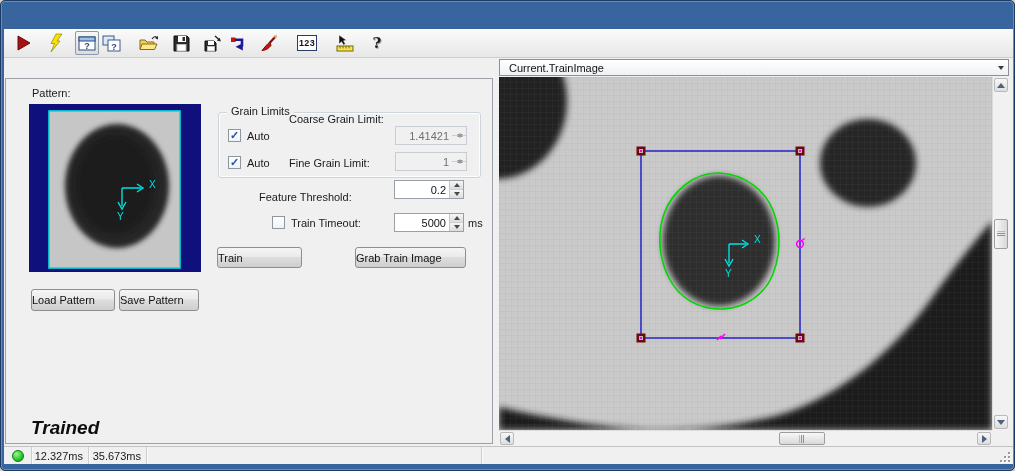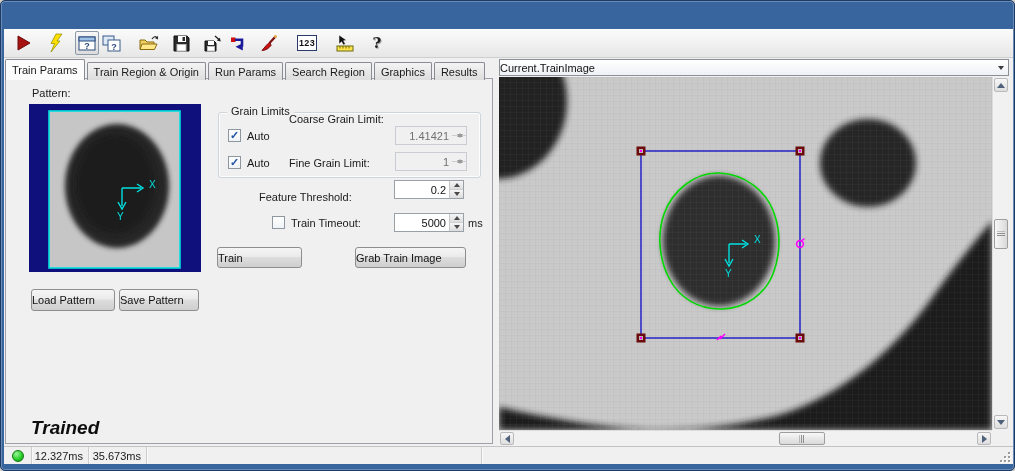--- a/index.html
+++ b/index.html
@@ -60,21 +60,21 @@
   .spin .up::after{border-bottom:4px solid #4a4a4a;}
   .spin .dn::after{border-top:4px solid #4a4a4a;}
   .numeric.disabled{background:#f0f0f0;border-color:#c9cdd3;align-items:center;}
   .numeric.disabled input{color:#707070;}
   .numeric.disabled .up::after{border-bottom-color:#9a9a9a;}
   .numeric.disabled .dn::after{border-top-color:#9a9a9a;}
   .trained{position:absolute;left:25px;top:338px;font-size:19px;font-weight:bold;font-style:italic;color:#0d0d0d;}
   
   .combo{position:absolute;left:495px;top:30px;width:510px;height:17px;border:1px solid #8b8f97;
          background:linear-gradient(#ffffff,#eef1f5);display:flex;align-items:center;font-size:11px;color:#111;
-         padding-left:0;cursor:default;}
+         padding-left:9px;cursor:default;}
   .combo .carea{margin-left:auto;width:15px;height:100%;display:flex;align-items:center;justify-content:center;}
   .combo .carrow{border-left:3.5px solid transparent;border-right:3.5px solid transparent;border-top:4px solid #3c3c3c;}
   .imageview{position:absolute;left:495px;top:48px;width:510px;height:369px;}
   .scene{position:absolute;left:0;top:0;}
   
   .vscroll{position:absolute;right:0;top:0;width:17px;height:353px;background:#f1f1f1;border-left:1px solid #dcdcdc;}
   .hscroll{position:absolute;left:0;bottom:0;width:493px;height:16px;background:#f1f1f1;border-top:1px solid #dcdcdc;}
   .sb-btn{position:absolute;background:linear-gradient(#f7f7f7,#dedede);border:1px solid #b9b9bc;border-radius:2px;
           display:flex;align-items:center;justify-content:center;cursor:default;}
   .tri{width:0;height:0;}
@@ -181,40 +181,20 @@
           <polygon points="4,1 4,10 6.6,7.8 8.4,11 10.4,10 8.6,6.8 11.5,6.3" fill="#111" stroke="#fff" stroke-width="0.5"></polygon>
           <rect x="2" y="12" width="16" height="5" fill="#ffe34a" stroke="#6a6a10"></rect>
           <path d="M5,12 V14.5 M8,12 V14.5 M11,12 V14.5 M14,12 V14.5" stroke="#6a6a10"></path>
         </svg>
       </div>
       <div class="tool ml8">
         <span class="helpq">?</span>
       </div>
     </div>
 
-    <div class="tabs">
-      <div class="tab active">
-          <span>Train Params</span>
-        </div>
-      <div class="tab">
-          <span>Train Region &amp; Origin</span>
-        </div>
-      <div class="tab">
-          <span>Run Params</span>
-        </div>
-      <div class="tab">
-          <span>Search Region</span>
-        </div>
-      <div class="tab">
-          <span>Graphics</span>
-        </div>
-      <div class="tab">
-          <span>Results</span>
-        </div>
-    </div>
 
     <div class="tabpage">
       <span class="lbl" style="left:26px;top:8px;">Pattern:</span>
 
       <svg class="pattern-svg" width="172" height="168" viewBox="0 0 172 168">
         <defs>
           <filter id="blurP" x="-30%" y="-30%" width="160%" height="160%">
               <feGaussianBlur stdDeviation="2.6"></feGaussianBlur>
             </filter>
           <clipPath id="clipP">

